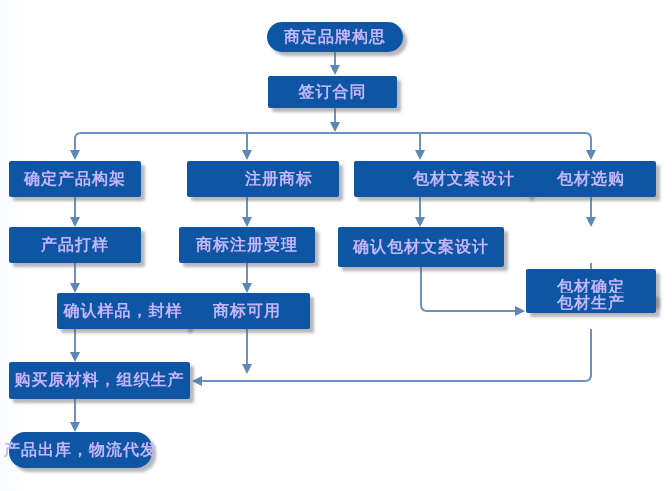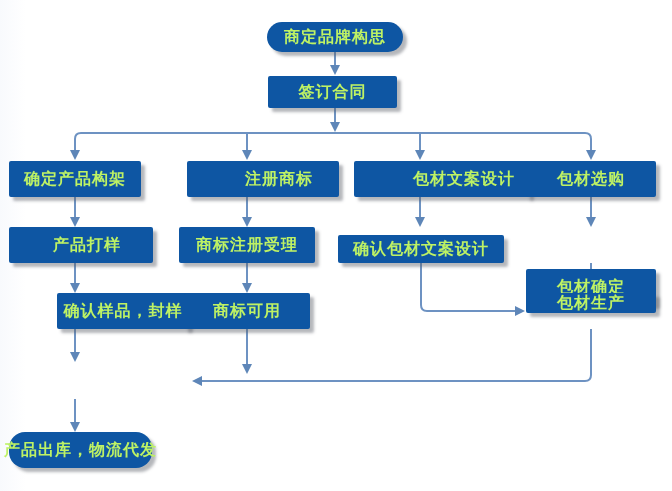--- a/index.html
+++ b/index.html
@@ -14,41 +14,41 @@
   .stage::before{
     content:"";
     position:absolute;left:0;top:0;width:26px;height:100%;
     background:linear-gradient(to right,#f8fafd,rgba(255,255,255,0));
     pointer-events:none;
   }
   .connectors{position:absolute;left:0;top:0;z-index:1;}
   .node{
     position:absolute;z-index:2;
     background:#0e56a3;
-    color:#bef264;
+    color:#c4b5fd;
     font-weight:bold;
     font-size:16px;
     display:flex;align-items:center;justify-content:center;
     text-align:center;
     letter-spacing:1px;
     box-shadow:4px 4px 3px rgba(90,95,105,0.45);
     border-radius:2px;
     white-space:nowrap;
   }
   .node.rounded{border-radius:16px;}
   
   .n0 {left:267px;top:22px; width:136px;height:30px;}
   .n1 {left:268px;top:76px; width:129px;height:32px;}
   .n2 {left:9px;  top:161px;width:132px;height:36px;}
   .n3 {left:187px;top:161px;width:120px;height:36px;padding-left:32px;}
   .n4 {left:354px;top:161px;width:132px;height:36px;padding-left:44px;}
   .n5 {left:526px;top:161px;width:130px;height:36px;}
-  .n6 {left:9px;  top:227px;width:132px;height:36px;padding-left:12px;}
+  .n6 {left:9px;  top:227px;width:132px;height:36px;}
   .n7 {left:179px;top:227px;width:136px;height:36px;}
-  .n8 {left:338px;top:227px;width:166px;height:28px;margin-top:8px;}
+  .n8 {left:338px;top:227px;width:166px;height:40px;}
   .n9 {left:526px;top:227px;width:130px;height:36px;margin-top:42px;}
   .n10{left:9px;  top:293px;width:132px;height:36px;margin-left:48px;}
   .n11{left:184px;top:293px;width:126px;height:36px;}
   .n12{left:526px;top:293px;width:130px;height:20px;}
   .n13{left:9px;  top:362px;width:181px;height:37px;}
   .n14{left:9px;  top:432px;width:143px;height:36px;}
 </style>
 </head>
 <body>
 
@@ -97,15 +97,16 @@
   <div class="node n3">注册商标</div>
   <div class="node n4">包材文案设计</div>
   <div class="node n5">包材选购</div>
   <div class="node n6">产品打样</div>
   <div class="node n7">商标注册受理</div>
   <div class="node n8">确认包材文案设计</div>
   <div class="node n9">包材确定</div>
   <div class="node n10">确认样品，封样</div>
   <div class="node n11">商标可用</div>
   <div class="node n12">包材生产</div>
+  <div class="node n13">购买原材料，组织生产</div>
   <div class="node rounded n14">产品出库，物流代发</div>
 
 </div>
 
 </body></html>

